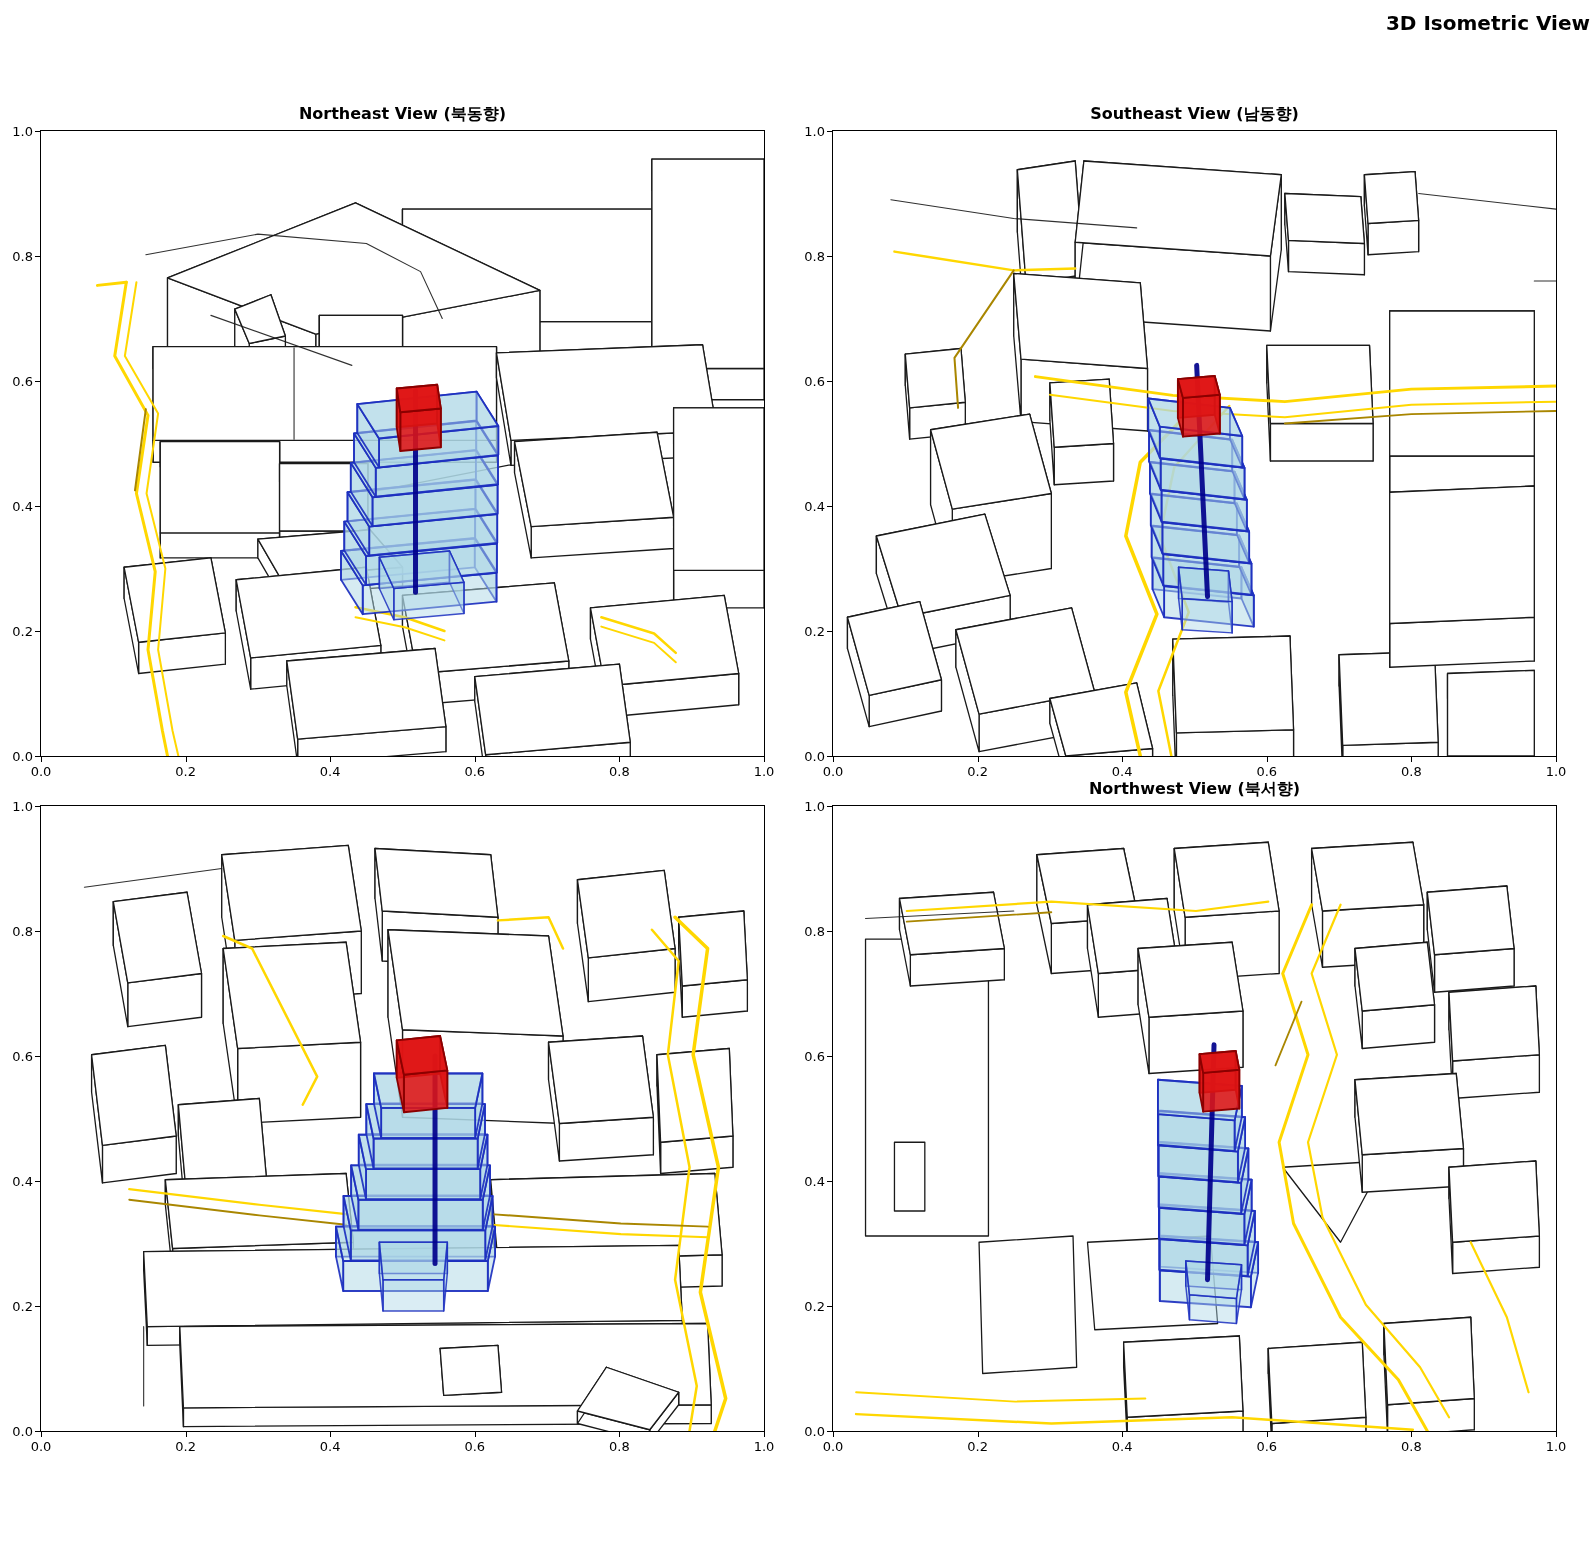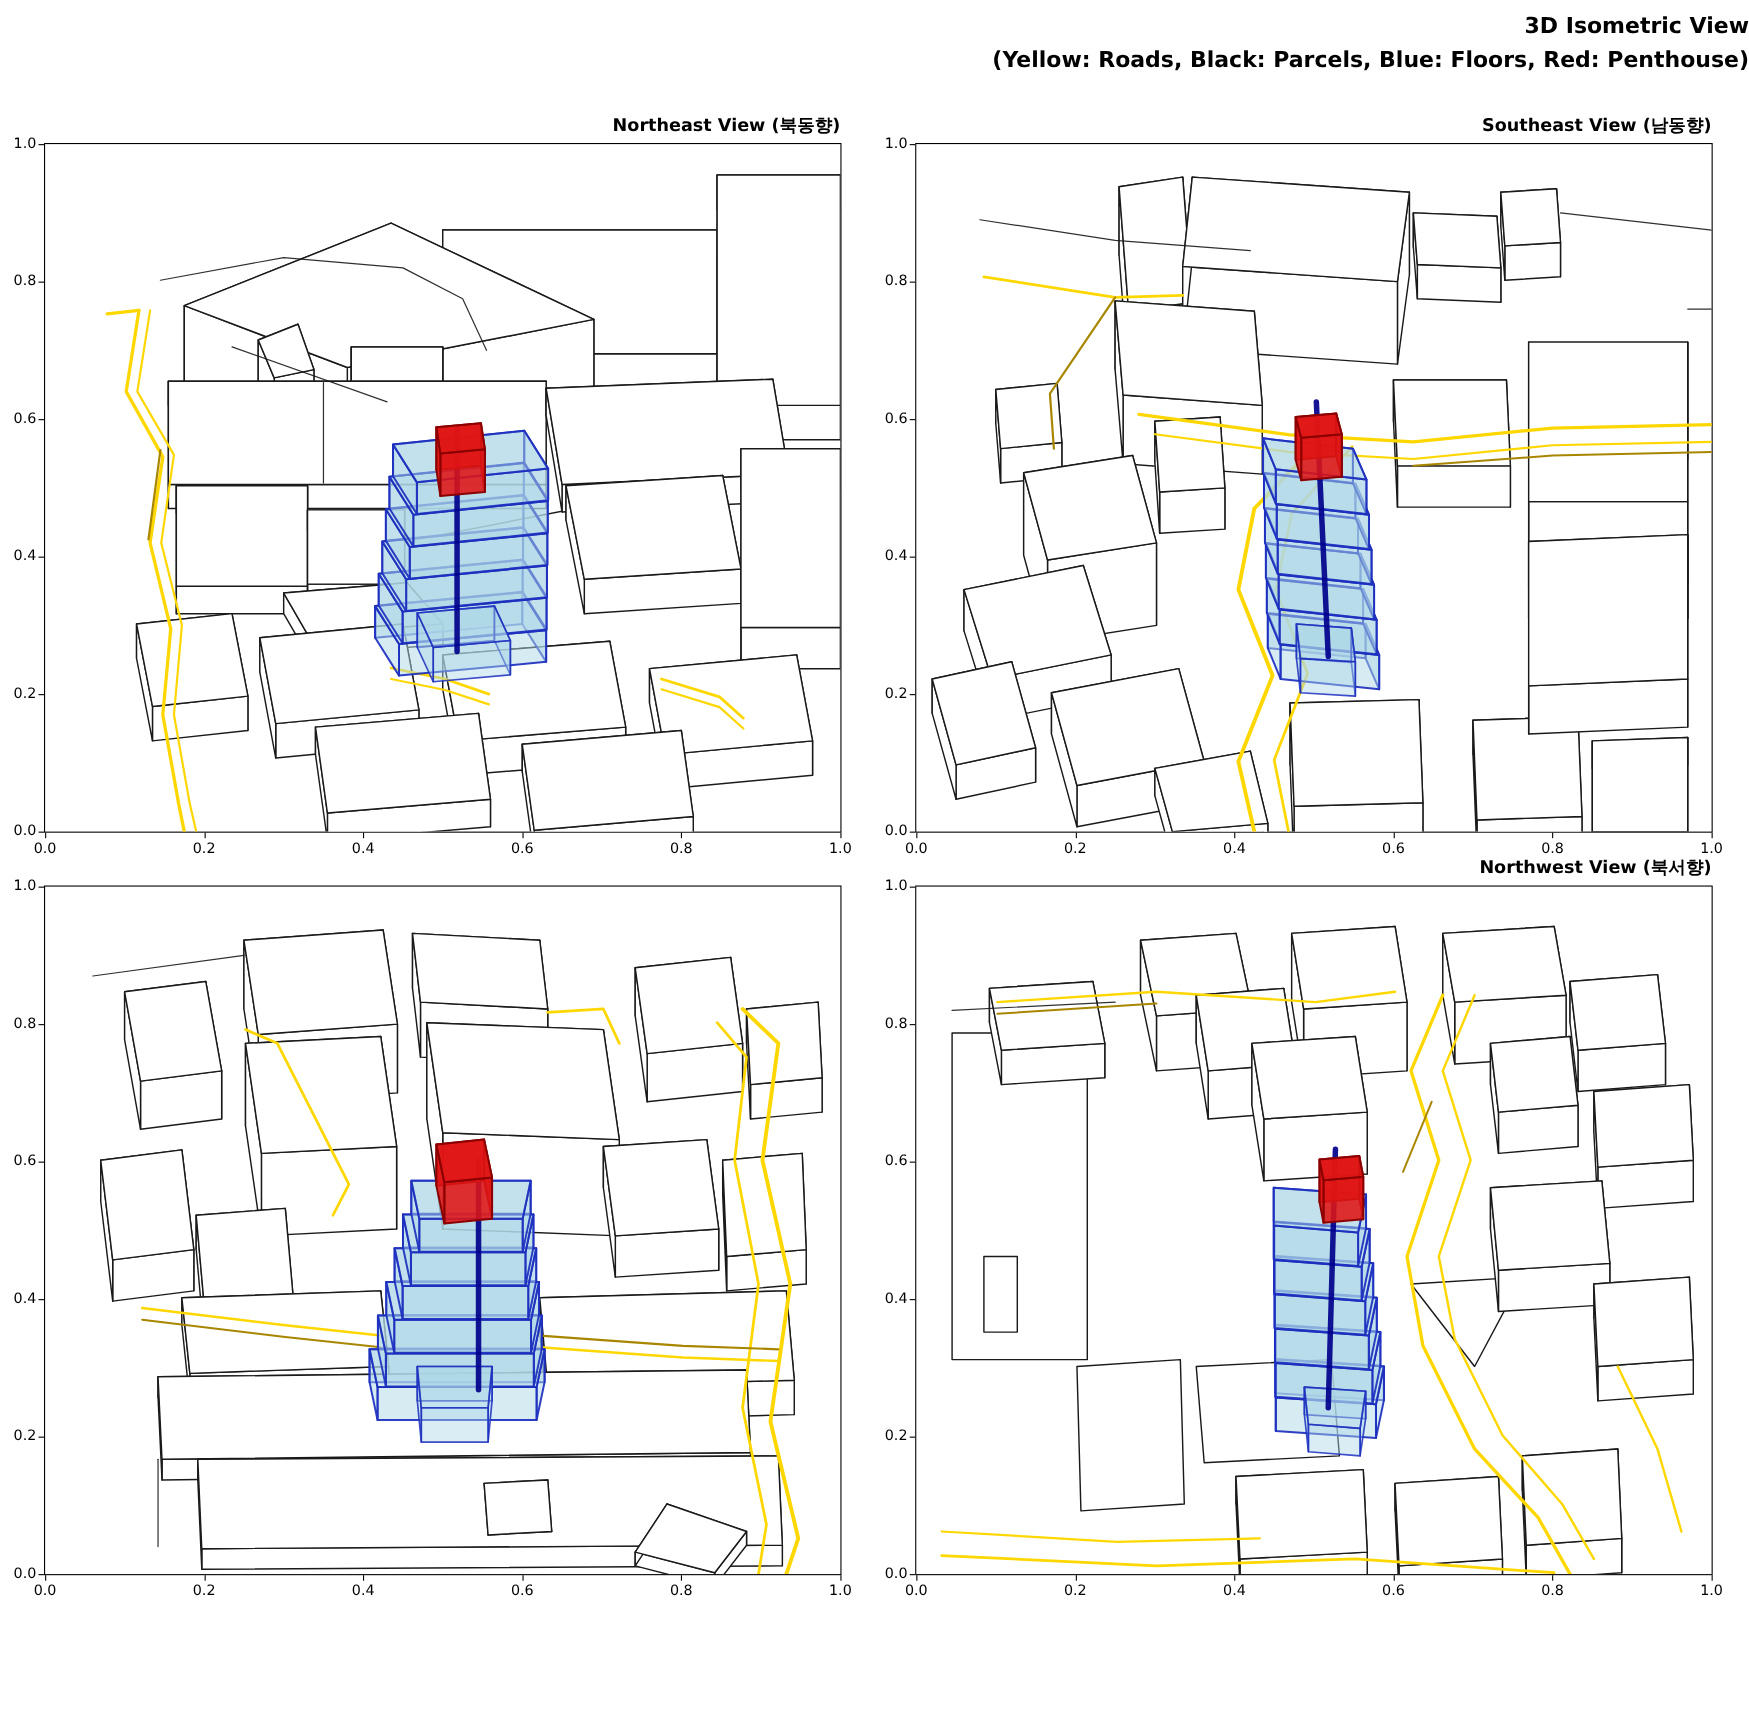--- a/index.html
+++ b/index.html
@@ -1,42 +1,41 @@
 <!DOCTYPE html>
 <html><head>
 <meta charset="utf-8">
 <style>
   html,body{margin:0;padding:0;background:#ffffff;}
   #figure{position:relative;width:1590px;height:1560px;background:#fff;
           font-family:"DejaVu Sans", "Liberation Sans", sans-serif;color:#000;overflow:hidden;}
   .fig-title{position:absolute;top:8px;left:0;width:100%;text-align:right;
              font-size:20px;font-weight:bold;line-height:31px;}
   .subplot{position:absolute;border:1px solid #000;box-sizing:border-box;background:#fff;}
-  .sp-title{position:absolute;top:-27px;left:0;right:0;text-align:right;
+  .sp-title{position:absolute;top:-27px;left:0;right:0;text-align:center;
             font-size:16px;font-weight:bold;white-space:nowrap;}
   .plot{position:absolute;left:0;top:0;width:100%;height:100%;display:block;}
   .tick-x{position:absolute;width:1px;height:5px;background:#000;bottom:-6px;}
   .tick-y{position:absolute;width:5px;height:1px;background:#000;left:-6px;}
   .lbl-x{position:absolute;font-size:13px;transform:translateX(-50%);top:calc(100% + 8px);}
   .lbl-y{position:absolute;font-size:13px;width:42px;text-align:right;left:-50px;transform:translateY(-50%);}
   #sp0{left:40px;top:130px;width:725px;height:627px;}
   #sp1{left:832px;top:130px;width:725px;height:627px;}
   #sp2{left:40px;top:805px;width:725px;height:627px;}
   #sp3{left:832px;top:805px;width:725px;height:627px;}
   .badge{position:absolute;left:50%;top:1502px;transform:translateX(-50%);
          background:#F5DEB3;border:1.5px solid #3a3a3a;border-radius:9px;
          padding:5px 14px;font-size:16px;white-space:nowrap;color:#111;}
 </style>
 </head>
 <body>
 
 <div id="figure">
   <div class="fig-title">
     <div>3D Isometric View</div>
-    <div>(Yellow: Roads, Black: Parcels, Blue: Floors, Red: Penthouse)</div>
   </div>
 
   <div class="subplot" id="sp0">
     <div class="sp-title">Northeast View (북동향)</div>
     <svg class="plot" id="svg-0" viewBox="0 0 1000 1000" preserveAspectRatio="none">
         <polygon points="500.0,125.0 845.0,125.0 845.0,245.0 500.0,245.0" fill="#ffffff" fill-opacity="1" stroke="#1a1a1a" stroke-width="1.3" stroke-opacity="1" stroke-linejoin="round" stroke-linecap="round" vector-effect="non-scaling-stroke"></polygon>
         <polygon points="845.0,125.0 845.0,305.0 845.0,425.0 845.0,245.0" fill="#ffffff" fill-opacity="1" stroke="#1a1a1a" stroke-width="1.3" stroke-opacity="1" stroke-linejoin="round" stroke-linecap="round" vector-effect="non-scaling-stroke"></polygon>
         <polygon points="845.0,305.0 500.0,305.0 500.0,425.0 845.0,425.0" fill="#ffffff" fill-opacity="1" stroke="#1a1a1a" stroke-width="1.3" stroke-opacity="1" stroke-linejoin="round" stroke-linecap="round" vector-effect="non-scaling-stroke"></polygon>
         <polygon points="500.0,305.0 500.0,125.0 500.0,245.0 500.0,425.0" fill="#ffffff" fill-opacity="1" stroke="#1a1a1a" stroke-width="1.3" stroke-opacity="1" stroke-linejoin="round" stroke-linecap="round" vector-effect="non-scaling-stroke"></polygon>
         <polygon points="500.0,125.0 845.0,125.0 845.0,305.0 500.0,305.0" fill="#ffffff" fill-opacity="1" stroke="#1a1a1a" stroke-width="1.3" stroke-opacity="1" stroke-linejoin="round" stroke-linecap="round" vector-effect="non-scaling-stroke"></polygon>

